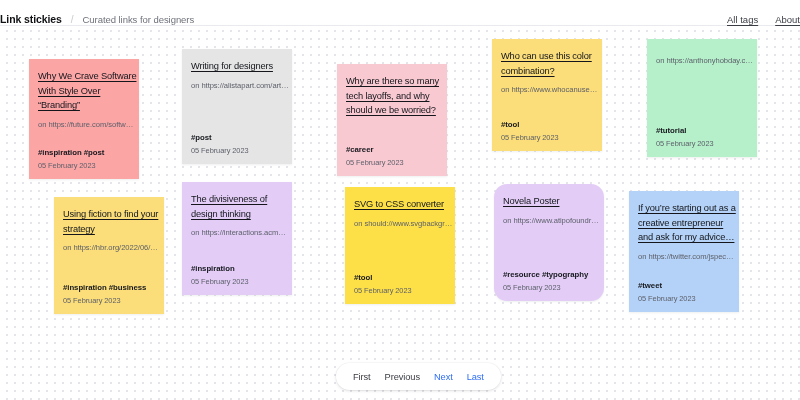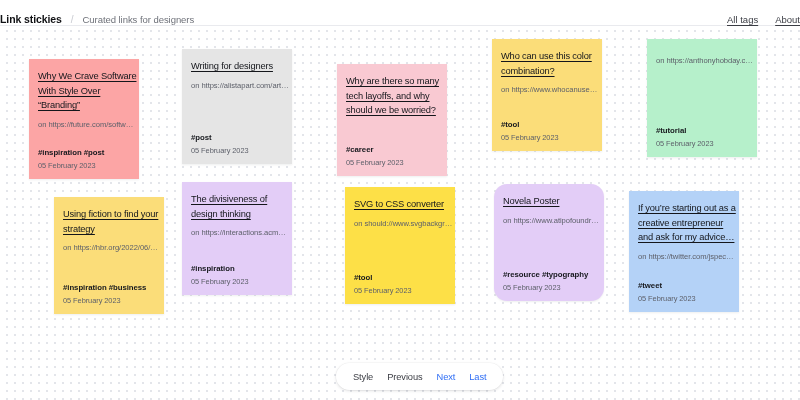--- a/index.html
+++ b/index.html
@@ -222,17 +222,17 @@
     <article class="sticky-card" style="left: 629px; top: 165px; height: 121px; background: rgb(180, 210, 247);">
       <div class="card-title">If you’re starting out as a creative entrepreneur and ask for my advice…</div>
       <div class="card-source">on https://twitter.com/jspec…</div>
       <div class="card-spacer"></div>
       <div class="card-tags">#tweet</div>
       <div class="card-date">05 February 2023</div>
     </article>
   </main>
 
 <nav id="pagination">
-    <button class="page-btn">Style</button>
+    <button class="page-btn">First</button>
     <button class="page-btn">Previous</button>
     <button class="page-btn active">Next</button>
     <button class="page-btn active">Last</button>
   </nav>
 
 </body></html>

